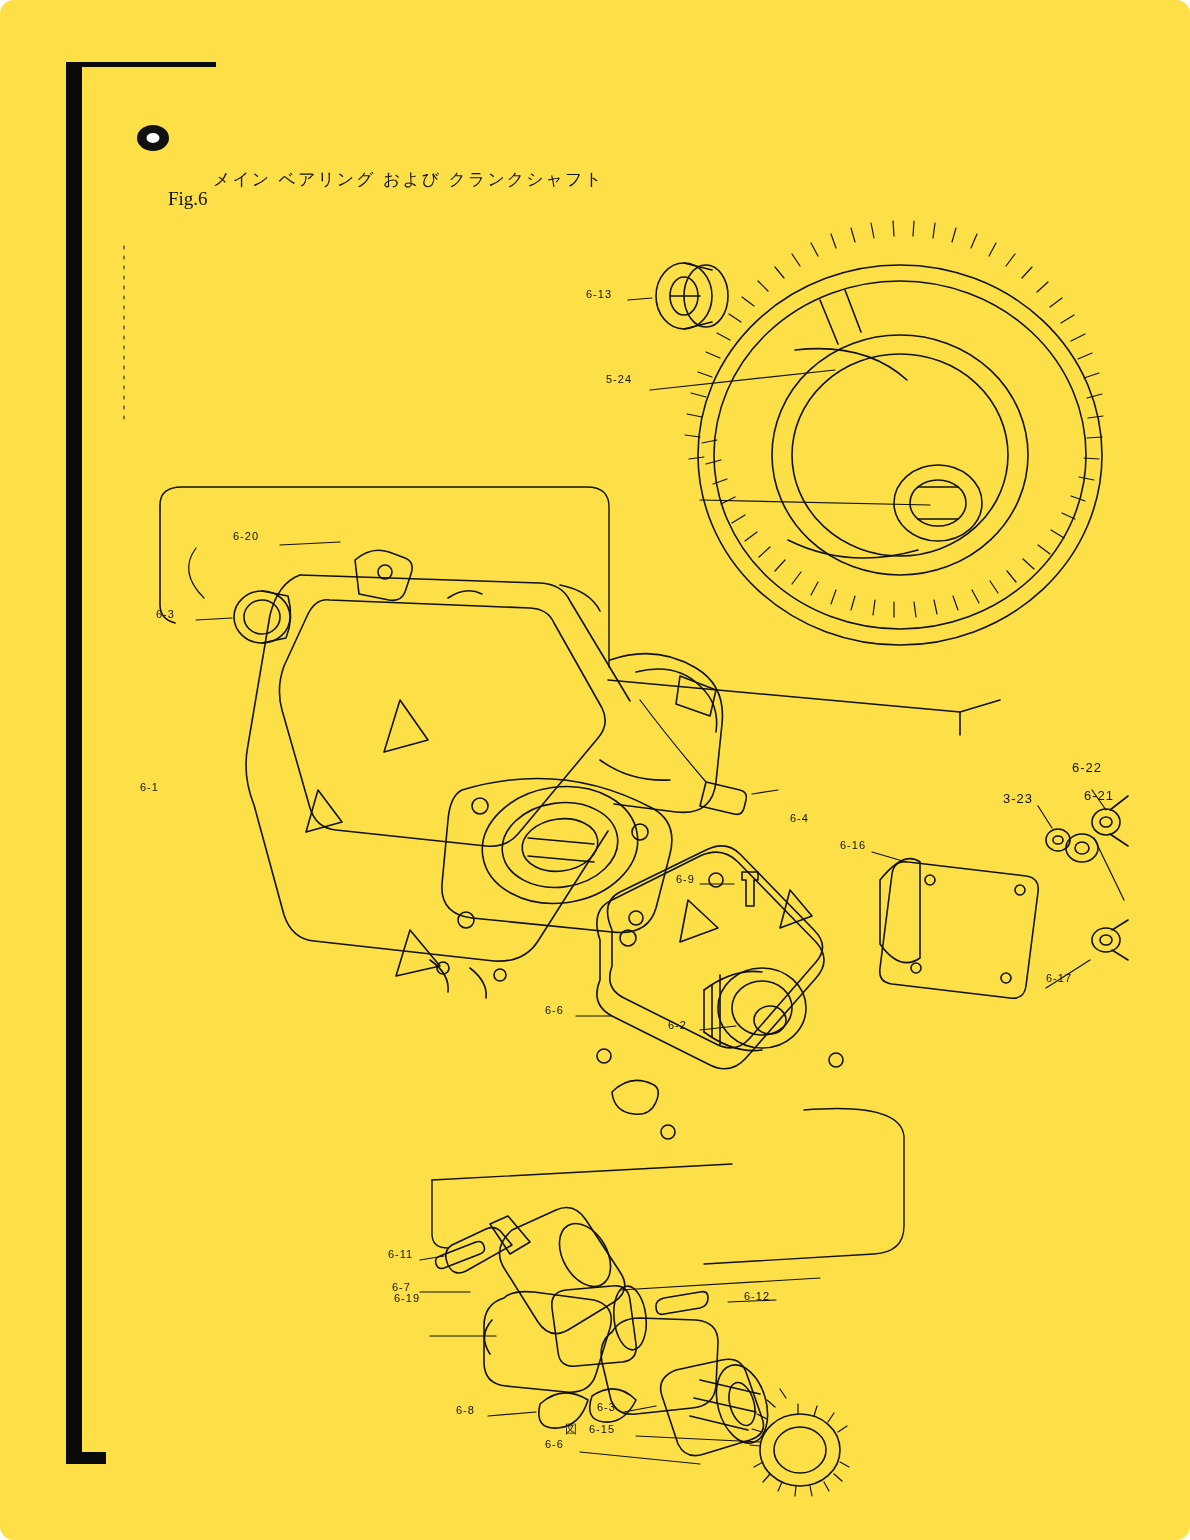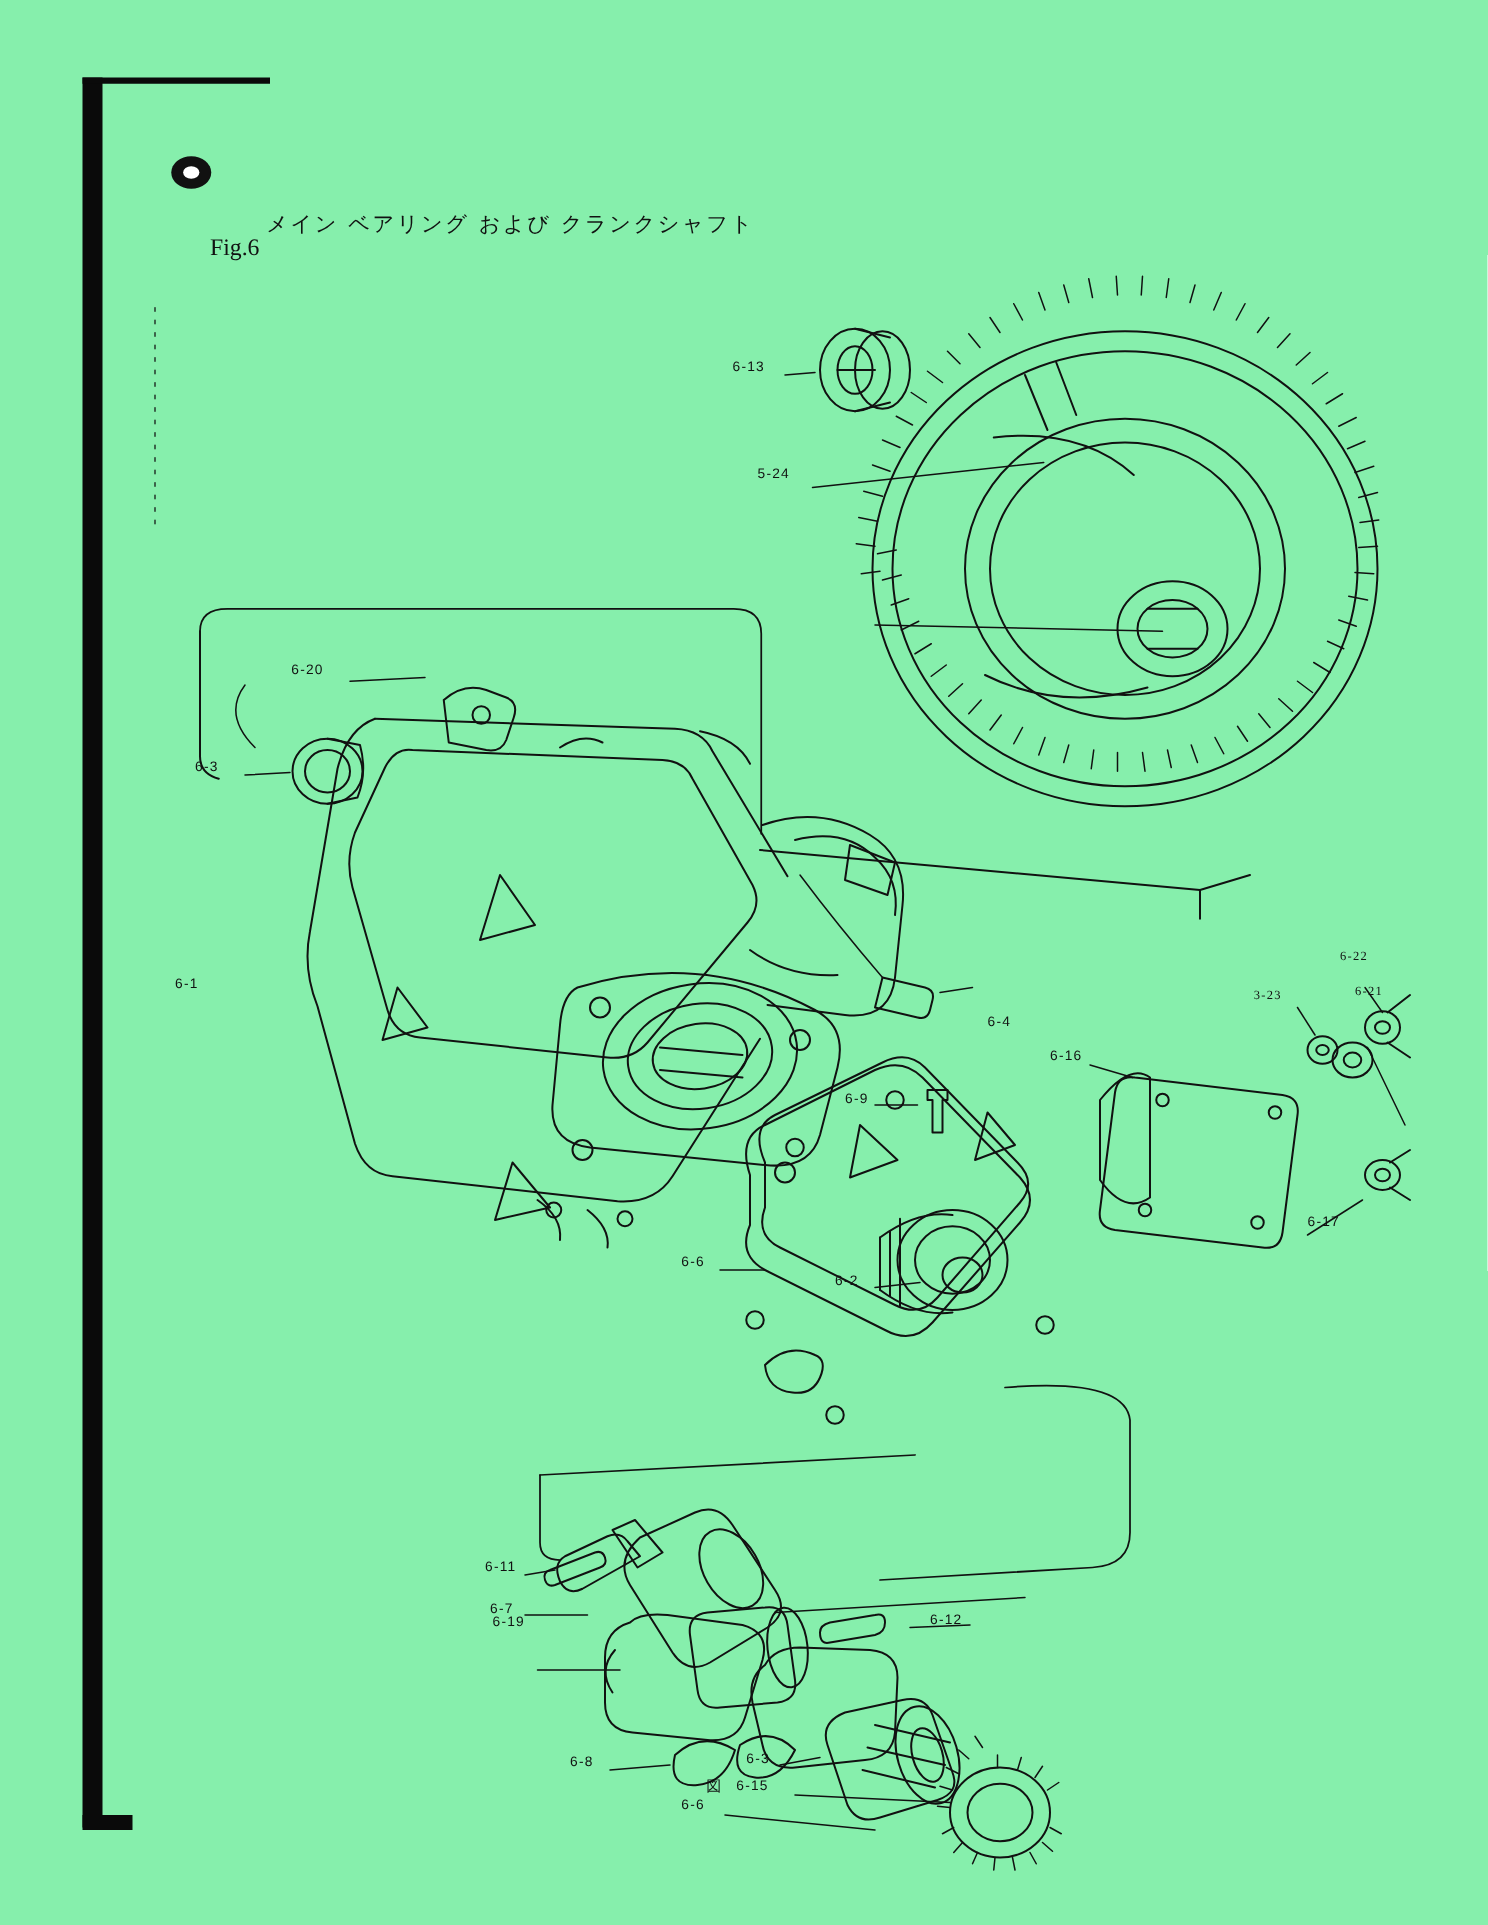--- a/index.html
+++ b/index.html
@@ -7,22 +7,23 @@
     padding: 0;
     background: #ffffff;
   }
   body {
     font-family: "Liberation Serif", serif;
   }
   #page {
     position: relative;
     width: 1190px;
     height: 1540px;
-    background: #86efac;
+    background: #fde047;
     overflow: hidden;
+    border-radius: 14px;
   }
   
   .scan-edge-left {
     position: absolute;
     left: 66px;
     top: 62px;
     width: 16px;
     height: 1400px;
     background: #0a0a0a;
   }
@@ -80,22 +81,21 @@
   }
   .callout {
     position: absolute;
     font-size: 11px;
     color: #111;
     font-family: "Liberation Sans", sans-serif;
     white-space: nowrap;
     letter-spacing: 1px;
   }
   .callout.small {
-    font-size: 10px;
-    font-family: Liberation Serif, serif;
+    font-size: 13px;
   }
   .jp-note {
     position: absolute;
     font-size: 12px;
     font-family: "DejaVu Sans", sans-serif;
     color: #111;
     white-space: nowrap;
   }
 </style>
 </head>

